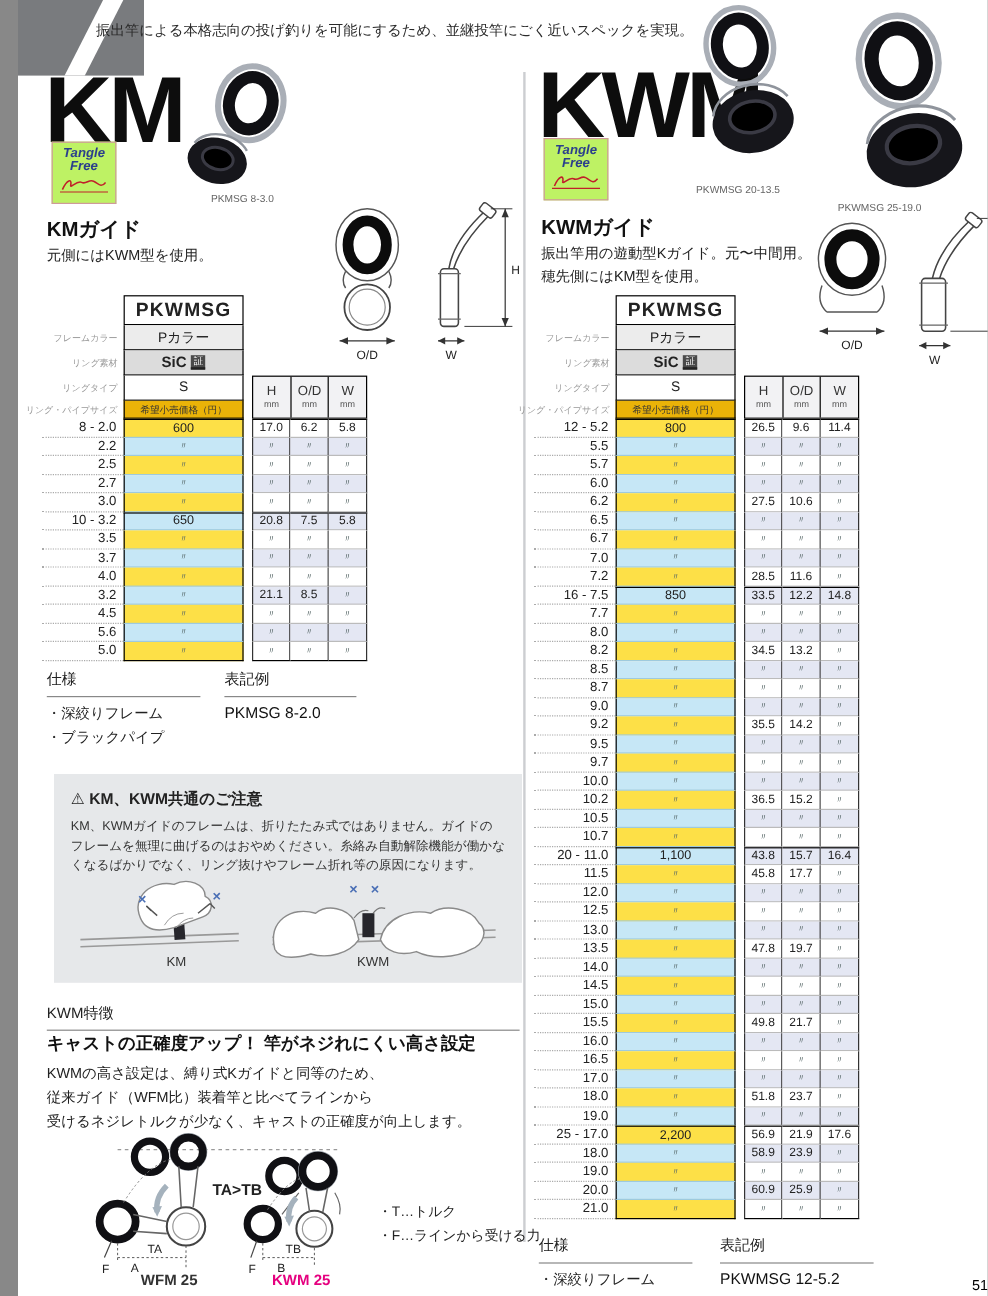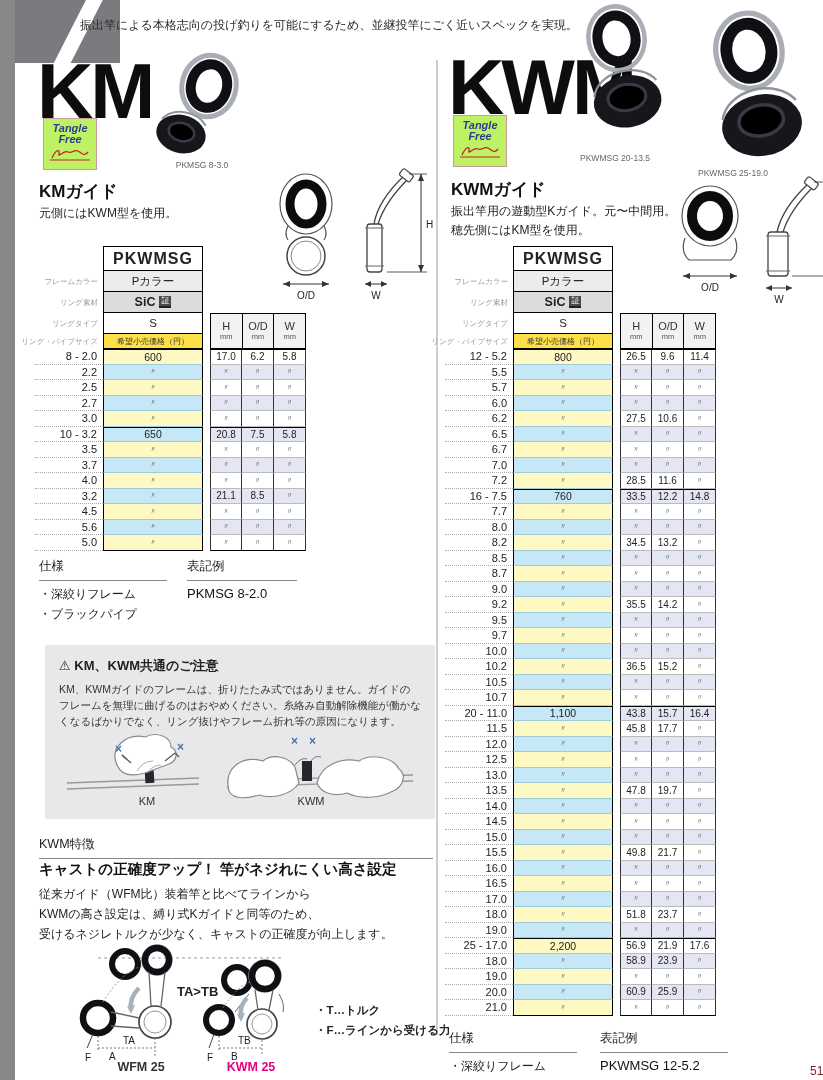--- a/index.html
+++ b/index.html
@@ -29,34 +29,34 @@
   
   .spectable{position:absolute;width:271px;}
   .srow{display:flex;}
   .slabel{width:68px;font-size:7.5px;color:#999;display:flex;align-items:center;justify-content:flex-end;padding-right:5px;box-sizing:border-box;white-space:nowrap;}
   .sval{width:100px;border:1px solid #000;border-top:none;display:flex;align-items:center;justify-content:center;background:#fff;box-sizing:border-box;}
   .model-row .sval{border-top:1px solid #000;height:25px;font-size:16px;font-weight:bold;letter-spacing:1px;}
   .h21 .sval{height:21px;font-size:11.5px;}
   .vgray{background:#ececec !important;}
   .vgray2{background:#dcdcdc !important;font-size:12.5px !important;font-weight:bold;}
   .certbadge{background:#4a4a4a;color:#fff;font-size:8px;font-weight:normal;padding:1px 2px;margin-left:4px;border-bottom:2px solid #222;line-height:1;}
-  .price-row .sval{height:15px;background:#fde047;font-size:8px;color:#333;}
+  .price-row .sval{height:15px;background:#eab308;font-size:8px;color:#333;}
   .mhead{position:absolute;left:175px;top:67px;width:96px;height:36px;display:flex;border:1px solid #000;background:#f2f2f4;box-sizing:border-box;}
   .mcell{flex:1;border-right:1px solid #000;display:flex;flex-direction:column;align-items:center;justify-content:center;line-height:1;}
   .mcell:last-child{border-right:none;}
   .mtop{font-size:11px;color:#333;}
   .munit{font-size:7.5px;color:#555;margin-top:1px;}
   .rows{position:absolute;left:0;top:103px;width:271px;}
 
   
   .trow{display:flex;height:15.5px;}
   .tc{display:flex;align-items:center;justify-content:center;box-sizing:border-box;}
   .csize{width:68px;justify-content:flex-end;padding-right:6px;font-size:11px;color:#222;border-bottom:1px dotted #aaa;}
   .cprice{width:100px;font-size:10.5px;border-left:1px solid #000;border-right:1px solid #000;border-bottom:1px solid #9ecadd;}
-  .p0{background:#fef9c3;text-align:center;}.p1{background:#c6e7f6;}
+  .p0{background:#fde047;text-align:center;}.p1{background:#c6e7f6;}
   .tgap{width:7px;}
   .cd{width:32px;font-size:10px;border-right:1px solid #333;border-bottom:1px solid #bbb;}
   .dfirst{border-left:1px solid #333;}
   .d0{background:#fff;}.d1{background:#e4e7f3;}
   .gs .cprice,.gs .cd{border-top:1.5px solid #000;}
   .last .cprice,.last .cd{border-bottom:1px solid #000;}
   .ditto{font-size:8px;color:#566;}
 
   
   .smallhead{font-size:12.5px;color:#222;padding-bottom:5px;border-bottom:1px solid #888;}
@@ -66,21 +66,21 @@
   
   .caution{left:30px;top:645px;width:390px;height:174px;background:#e6e8ea;box-sizing:border-box;padding:12px 14px 0 14px;}
   .caution-title{font-size:13px;font-weight:bold;color:#222;}
   .caution-body{font-size:10.5px;line-height:16px;color:#333;margin-top:6px;}
 
   
   .feat-headline{font-size:14.5px;font-weight:bold;color:#111;}
   .feat-body{font-size:12px;line-height:20px;color:#222;}
   .legend{font-size:11.5px;color:#222;line-height:20px;}
 
-  .pagenum{font-size:12px;color:#7f1d1d;}
+  .pagenum{font-size:12px;color:#000000;}
 </style>
 </head>
 <body>
 
 <div id="page">
 
   <div class="abs corner">
       <div class="slash"></div>
     </div>
   <div class="abs intro">
@@ -322,22 +322,22 @@
       <path d="M236,34 q6,-8 12,-6 M252,30 q4,-6 10,-4" fill="none" stroke="#777" stroke-width="1"></path>
       <text x="232" y="14" font-size="12" font-weight="bold" fill="#4a6fb5">×</text>
       <text x="250" y="14" font-size="12" font-weight="bold" fill="#4a6fb5">×</text>
       <text x="252" y="74" font-size="11" fill="#333" text-anchor="middle">KWM</text>
     </svg>
   </div>
 
   <div class="abs smallhead" style="left:24px;top:836px;width:394px;">KWM特徴</div>
   <div class="abs feat-headline" style="left:24px;top:860px;">キャストの正確度アップ！ 竿がネジれにくい高さ設定</div>
   <div class="abs feat-body" style="left:24px;top:884px;">
+    <div>KWMの高さ設定は、縛り式Kガイドと同等のため、</div>
     <div>従来ガイド（WFM比）装着竿と比べてラインから</div>
-    <div>KWMの高さ設定は、縛り式Kガイドと同等のため、</div>
     <div>受けるネジレトルクが少なく、キャストの正確度が向上します。</div>
   </div>
 
   <svg class="abs" style="left:28px;top:940px;" width="392" height="140" viewBox="0 0 392 140">
     <line x1="55" y1="18" x2="240" y2="18" stroke="#999" stroke-width="1" stroke-dasharray="3,3"></line>
 
     <circle cx="82" cy="24" r="13" fill="none" stroke="#101014" stroke-width="6"></circle>
     <circle cx="114" cy="20" r="15" fill="none" stroke="#9aa0a8" stroke-width="1.5"></circle>
     <circle cx="114" cy="20" r="12" fill="none" stroke="#101014" stroke-width="6.5"></circle>
     <circle cx="55" cy="78" r="15" fill="none" stroke="#101014" stroke-width="6.5"></circle>
@@ -367,21 +367,21 @@
     <path d="M180,68 Q196,44 208,42" fill="none" stroke="#888" stroke-width="0.8" stroke-dasharray="2,2"></path>
     <path d="M204,58 q-8,8 -6,20" fill="none" stroke="#a5b2bd" stroke-width="4.5"></path>
     <path d="M198,82 l-4,-8 8,-1 z" fill="#a5b2bd"></path>
     <path d="M176,96 L176,110 M176,108 L219,108 M219,100 L219,116" stroke="#555" stroke-width="0.8" stroke-dasharray="2,2"></path>
     <path d="M171,94 l-5,14" stroke="#444" stroke-width="1"></path>
     <text x="195" y="104" font-size="10" fill="#222">TB</text>
     <text x="188" y="120" font-size="10" fill="#222">B</text>
     <text x="164" y="121" font-size="10" fill="#222">F</text>
     <text x="208" y="131" font-size="12.5" font-weight="bold" fill="#e5007f" text-anchor="middle">KWM 25</text>
   </svg>
-  <div class="abs legend" style="left:300px;top:1000px;font-weight:bold;">
+  <div class="abs legend" style="left:300px;top:1000px;">
     <div>・T…トルク</div>
     <div>・F…ラインから受ける力</div>
   </div>
 
   <div class="abs bigtitle" style="left:433px;top:48px;">KWM</div>
 
   <div class="abs tf-badge" style="left:438px;top:115px;">
     <div class="tf-line">Tangle</div>
     <div class="tf-line">Free</div>
     <svg width="52" height="18" viewBox="0 0 52 18">
@@ -545,21 +545,21 @@
         <div class="trow">
           <div class="tc csize">7.2</div>
           <div class="tc cprice p0 ditto">〃</div>
           <div class="tgap"></div>
           <div class="tc cd dfirst d0">28.5</div>
           <div class="tc cd d0">11.6</div>
           <div class="tc cd d0 ditto">〃</div>
         </div>
         <div class="trow gs">
           <div class="tc csize">16 -  7.5</div>
-          <div class="tc cprice p1">760</div>
+          <div class="tc cprice p1">850</div>
           <div class="tgap"></div>
           <div class="tc cd dfirst d1">33.5</div>
           <div class="tc cd d1">12.2</div>
           <div class="tc cd d1">14.8</div>
         </div>
         <div class="trow">
           <div class="tc csize">7.7</div>
           <div class="tc cprice p0 ditto">〃</div>
           <div class="tgap"></div>
           <div class="tc cd dfirst d0 ditto">〃</div>

